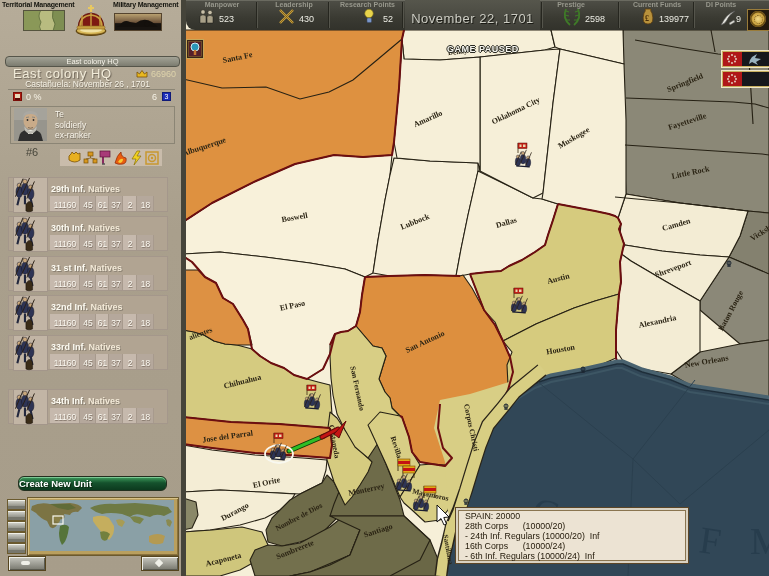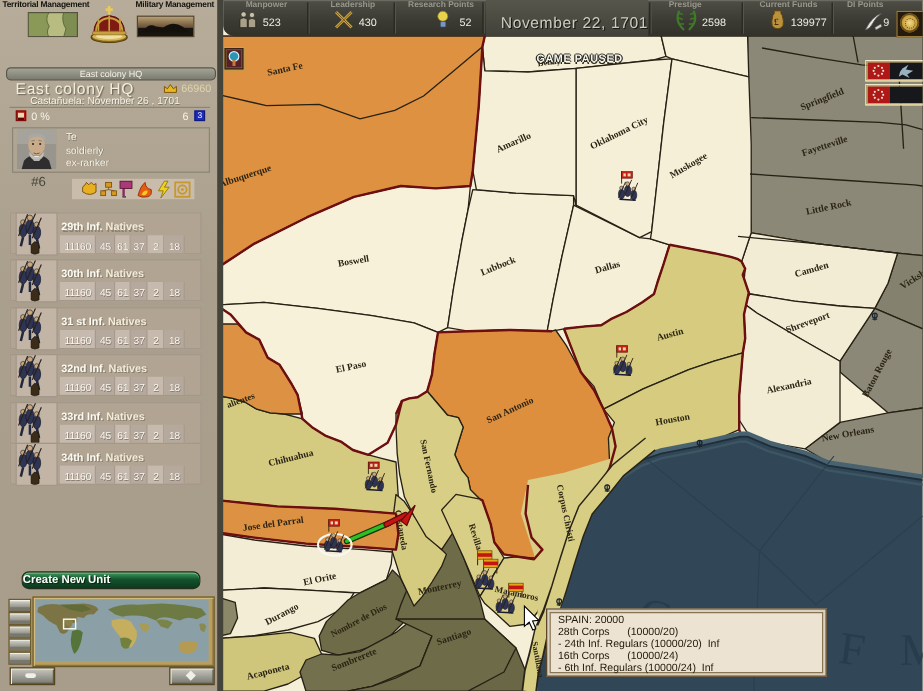--- a/index.html
+++ b/index.html
@@ -3,21 +3,21 @@
 <style>
 html,body{margin:0;padding:0;}
 body{width:769px;height:576px;overflow:hidden;position:relative;font-family:"Liberation Sans",sans-serif;background:#aba18e;}
 #map{position:absolute;left:183px;top:0;width:586px;height:576px;}
 #topbar{position:absolute;left:186px;top:0;width:583px;height:30px;background:linear-gradient(#4e4e46,#3a3a32 60%,#32322b);border-bottom-left-radius:9px;box-shadow:inset 0 1px 0 #6a6a60;}
 .tsec{position:absolute;top:0;height:30px;}
 .tlab{position:absolute;top:1px;width:100%;text-align:center;font-size:7px;color:#97978c;font-weight:bold;white-space:nowrap;}
 .tval{position:absolute;top:14px;font-size:9px;color:#ecece4;}
 .tsep{position:absolute;top:2px;height:26px;width:1px;background:#26261f;box-shadow:1px 0 0 #55554c;}
 #datesec{position:absolute;left:219px;top:0;width:135px;height:30px;background:linear-gradient(#56564c,#41413a);}
-#dateline{position:absolute;left:219px;top:11px;width:135px;text-align:right;font-size:13px;color:#cbcbc2;text-shadow:1px 1px 0 #1a1a14;letter-spacing:0.5px;}
+#dateline{position:absolute;left:219px;top:11px;width:135px;text-align:center;font-size:13px;color:#cbcbc2;text-shadow:1px 1px 0 #1a1a14;letter-spacing:0.5px;}
 #sidebar{position:absolute;left:0;top:0;width:183px;height:576px;background:linear-gradient(#b6ac99,#a99f8c 40%,#a79d8a);}
 #sideedge{position:absolute;left:181px;top:0;width:5px;height:576px;background:#45443a;}
 .tabt{position:absolute;top:1px;font-size:7px;font-weight:bold;color:#14140e;white-space:nowrap;letter-spacing:-0.2px;}
 .btn1{position:absolute;left:5px;width:173px;height:9px;background:linear-gradient(#a3a396,#7c7c70);border:1px solid #55554a;border-radius:4px;text-align:center;font-size:7.5px;line-height:9px;}
 #hqtitle{position:absolute;left:13px;top:66px;font-size:13px;color:#f2ecda;letter-spacing:0.6px;text-shadow:1px 1px 1px #6a6154;}
 #hqdate{position:absolute;left:0px;top:79px;width:175px;text-align:center;font-size:8.5px;color:#f6f2e6;text-shadow:0.5px 0.5px 0 #7a7264;}
 .sep{position:absolute;left:8px;width:167px;height:1px;background:#8b8575;}
 #portbox{position:absolute;left:10px;top:106px;width:163px;height:36px;border:1px solid #8b8575;}
 .ptxt{position:absolute;left:55px;font-size:8.5px;color:#f8f4ea;text-shadow:0.5px 0.5px 0 #7a7264;}
 .unitrow{position:absolute;left:8px;width:172px;height:37px;}
@@ -657,21 +657,21 @@
             <div class="cnum">37</div>
           </div>
 <div class="cell" style="left:73px;width:14px;">
             <div class="cnum">2</div>
           </div>
 <div class="cell celld" style="left:87px;width:17px;">
             <div class="cnum">18</div>
           </div>
 </div>
       </div>
-<div class="unitrow" style="top:367px;">
+<div class="unitrow" style="top:387px;">
 <div style="position:absolute;left:0;top:2px;width:160px;height:35px;background:#b1a492;box-shadow:inset 0 0 0 1px #a4978b;"></div>
 <div class="utile"></div>
 <svg style="position:absolute;left:6px;top:3px;" width="33" height="36">
 <g transform="translate(10,12) scale(0.95)">
             <g stroke="#15182b" stroke-width="0.6" fill="#2e3455">
               <ellipse cx="-5" cy="2" rx="3.4" ry="6"></ellipse>
               <ellipse cx="1" cy="-1" rx="3.6" ry="6.5"></ellipse>
               <ellipse cx="7" cy="4" rx="3.4" ry="6"></ellipse>
             </g>
 <circle cx="-5" cy="-5" r="2.2" fill="#caa87c" stroke="#15182b" stroke-width="0.5"></circle>

